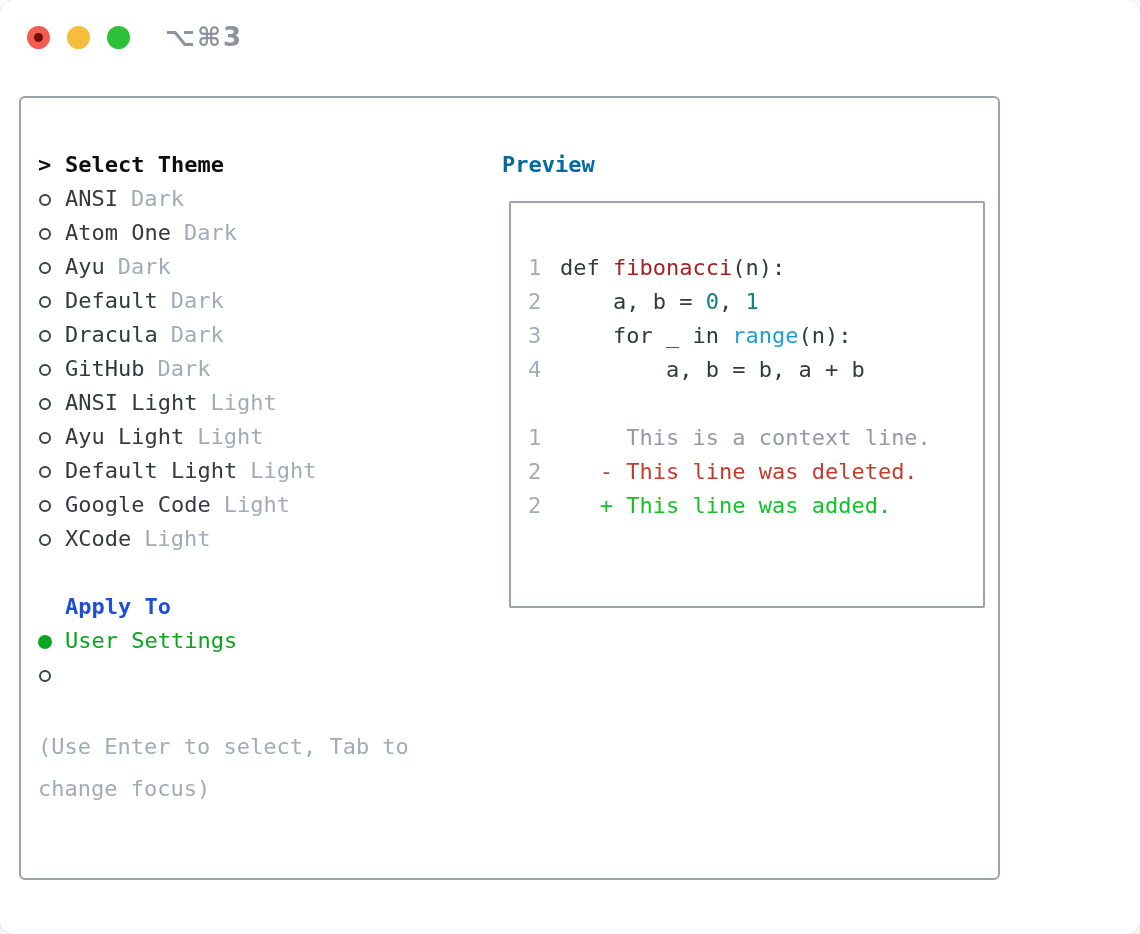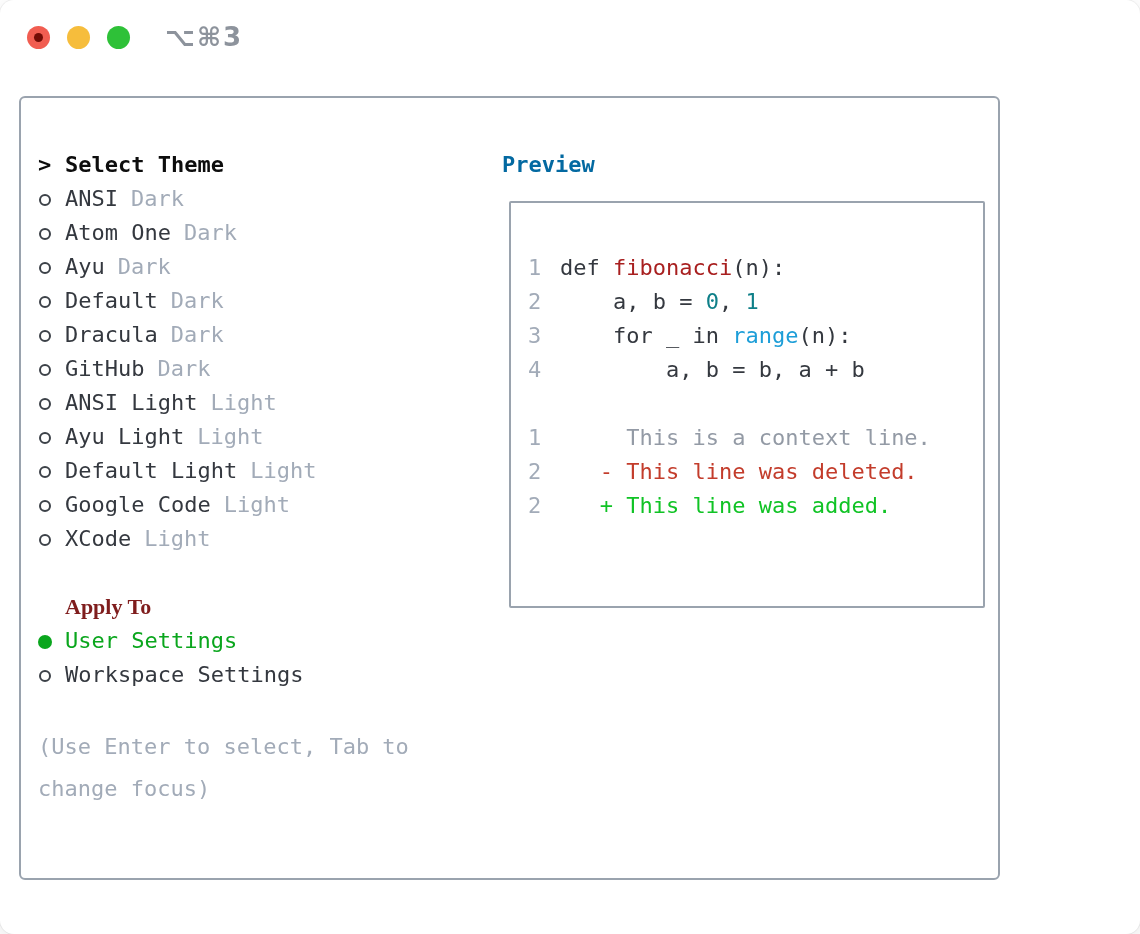--- a/index.html
+++ b/index.html
@@ -23,21 +23,21 @@
   .row{height:34px;white-space:nowrap;}
   .bullet{display:inline-block;width:27px;vertical-align:middle;position:relative;height:34px;}
   .bullet .circ{position:absolute;left:1px;top:11px;width:12px;height:12px;border-radius:50%;
                 border:2px solid #3c4148;box-sizing:border-box;background:transparent;}
   .bullet .circ.filled{border:none;background:var(--accent_green,#0aa61d);width:14px;height:14px;top:10px;left:0;}
   .hdr{font-weight:700;color:#0d0d0d;}
   .prefix{display:inline-block;width:27px;font-weight:700;color:#0d0d0d;}
   .theme-name{color:var(--text_dark,#34383f);}
   .theme-name.sel{color:var(--accent_green,#0aa61d);}
   .variant{color:var(--muted_gray,#a2abb8);margin-left:13px;}
-  .apply-hdr{padding-left:27px;font-weight:700;color:#7f1d1d;font-family:Liberation Serif, serif;}
+  .apply-hdr{padding-left:27px;font-weight:700;color:#1d4ed8;}
   .apply-name{color:var(--text_dark,#34383f);text-align:right;}
   .apply-name.sel{color:var(--accent_green,#0aa61d);}
   .hint{color:var(--muted_gray,#a2abb8);max-width:420px;white-space:normal;line-height:42px;}
   
   .preview-hdr{position:absolute;left:481px;top:50px;height:34px;font-weight:700;color:#0369a1;}
   .preview-box{position:absolute;left:488px;top:103px;width:476px;height:407px;box-sizing:border-box;
                border:2px solid var(--border_gray,#9aa3ae);border-radius:2px;background:#fff;
                padding:48px 0 0 17px;overflow:hidden;}
   .code-line{height:34px;white-space:pre;}
   .gutter{display:inline-block;width:32px;color:var(--gutter_gray,#a2abb8);}
@@ -77,21 +77,21 @@
           <div class="row"><span class="bullet"><span class="circ"></span></span><span class="theme-name">ANSI Light</span><span class="variant">Light</span></div>
           <div class="row"><span class="bullet"><span class="circ"></span></span><span class="theme-name">Ayu Light</span><span class="variant">Light</span></div>
           <div class="row"><span class="bullet"><span class="circ"></span></span><span class="theme-name">Default Light</span><span class="variant">Light</span></div>
           <div class="row"><span class="bullet"><span class="circ"></span></span><span class="theme-name">Google Code</span><span class="variant">Light</span></div>
           <div class="row"><span class="bullet"><span class="circ"></span></span><span class="theme-name">XCode</span><span class="variant">Light</span></div>
         </div>
       <div class="row"></div>
       <div class="row apply-hdr">Apply To</div>
       <div id="apply">
           <div class="row"><span class="bullet"><span class="circ filled"></span></span><span class="apply-name sel">User Settings</span></div>
-          <div class="row"><span class="bullet"><span class="circ"></span></span><span class="apply-name">Workspace Settings</span></div>
+          <div class="row"><span class="bullet"><span class="circ"></span></span></div>
         </div>
       <div class="row"></div>
       <div class="hint">(Use Enter to select, Tab to change focus)</div>
     </div>
 
     <div class="preview-hdr">Preview</div>
     <div class="preview-box">
       <div id="code">
           <div class="code-line"><span class="gutter">1</span><span class="tk-code">def </span><span class="tk-func">fibonacci</span><span class="tk-code">(n):</span></div>
           <div class="code-line"><span class="gutter">2</span><span class="tk-code">    a, b = </span><span class="tk-num">0</span><span class="tk-code">, </span><span class="tk-num">1</span></div>

